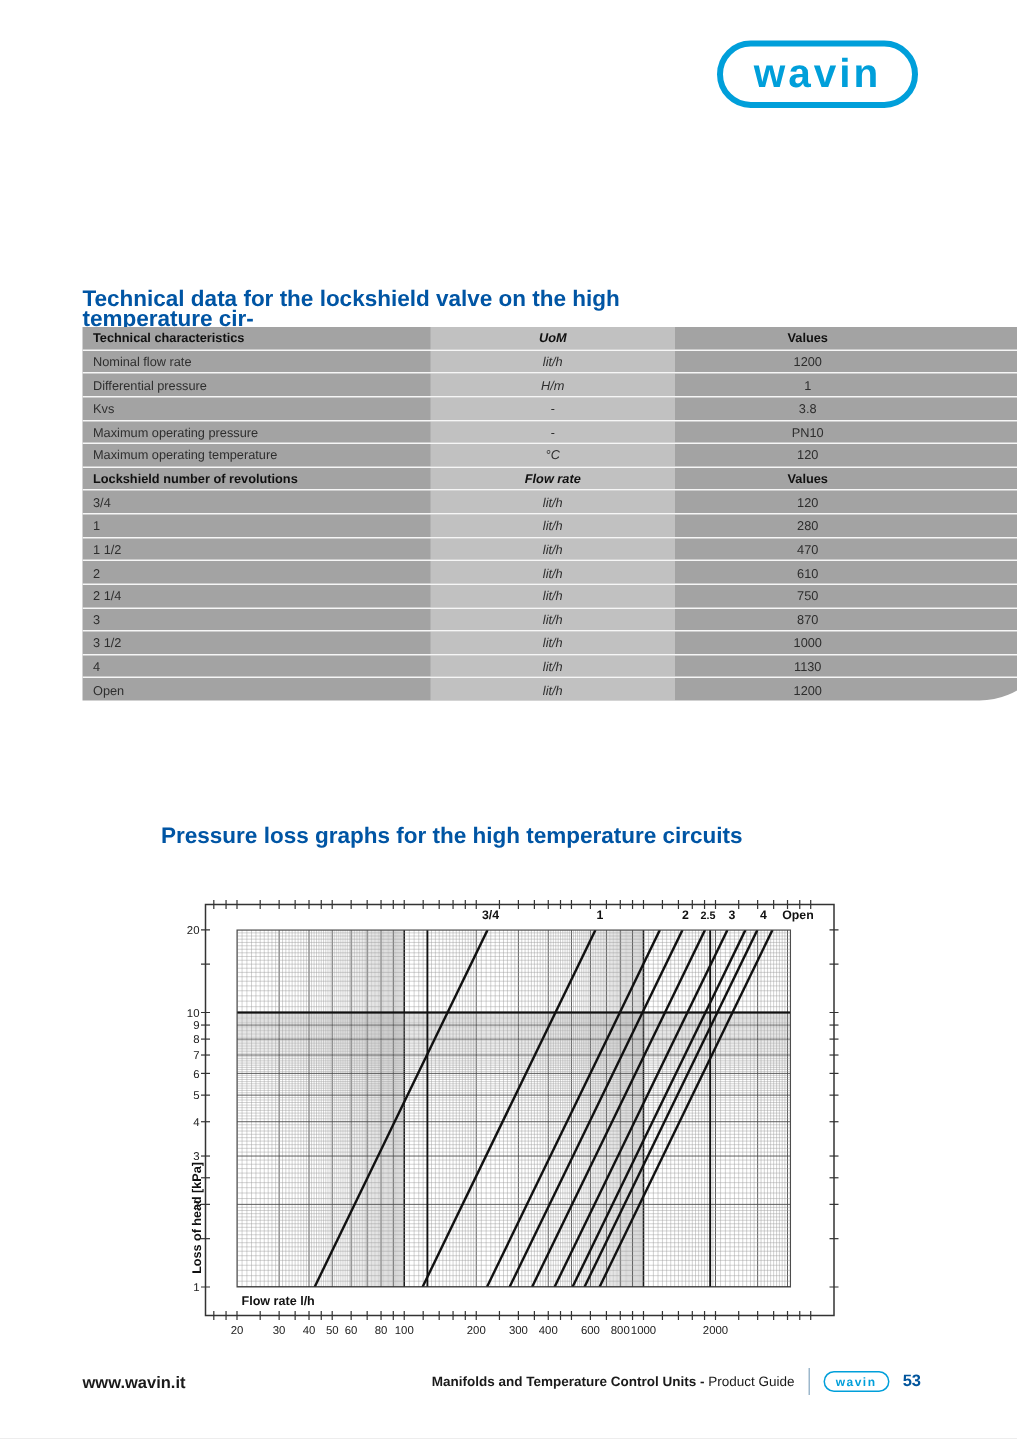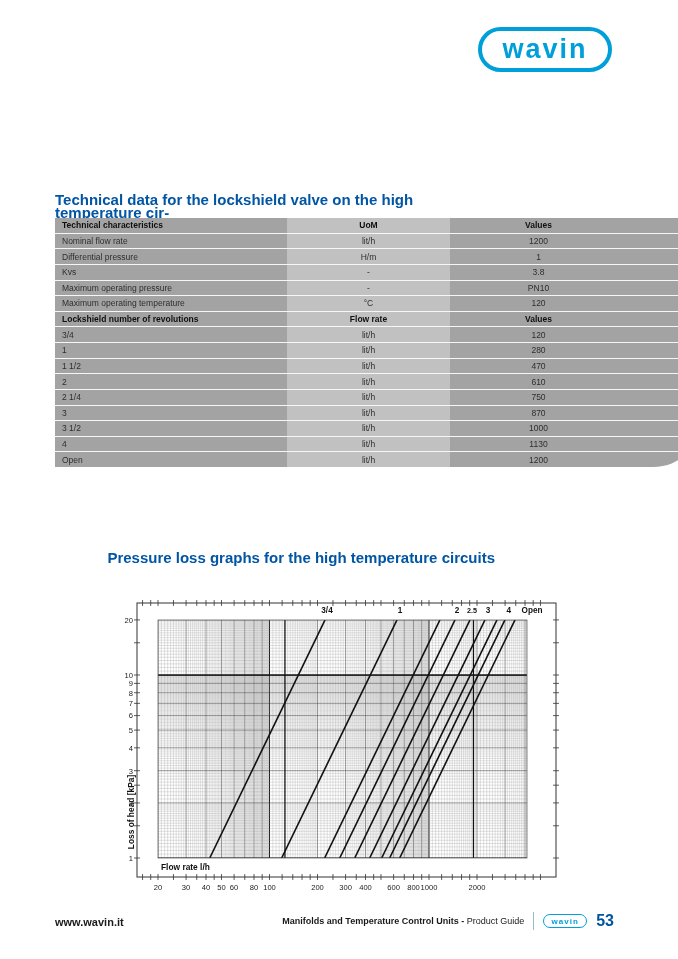--- a/index.html
+++ b/index.html
@@ -28,36 +28,36 @@
     display:flex;flex-direction:column;overflow:hidden;
   }
   .t-row{
     flex:1;display:flex;align-items:center;
     border-bottom:1px solid rgba(255,255,255,.9);
     font-size:8.5px;color:#2e2e2e;
   }
   .t-row:last-child{border-bottom:none;}
   .t-row.hdr{font-weight:bold;color:#101010;}
   .c1{width:232px;padding-left:7px;box-sizing:border-box;text-align:left;}
-  .c2{width:163px;text-align:left;background:rgba(255,255,255,.33);align-self:stretch;display:flex;align-items:center;justify-content:center;}
+  .c2{width:163px;text-align:left;background:rgba(255,255,255,.33);align-self:stretch;display:flex;align-items:center;justify-content:center;font-style:italic;}
   .c3{width:177px;text-align:center;}
   
   .chart{position:absolute;left:100px;top:595px;width:470px;height:310px;}
   
   .footer-url{position:absolute;left:55px;top:916px;font-size:11px;font-weight:bold;color:#1a1a1a;}
   .footer-right{position:absolute;right:64px;top:912px;display:flex;align-items:center;gap:9px;}
   .footer-doc{font-size:9px;color:#1a1a1a;white-space:nowrap;}
   .footer-doc b{font-weight:bold;}
   .footer-divider{width:1px;height:18px;background:#9db8cc;}
   .badge{
     width:44px;height:14px;border:1.5px solid #009fda;border-radius:8px;box-sizing:border-box;
     display:flex;align-items:center;justify-content:center;
     color:#009fda;font-size:8px;font-weight:bold;letter-spacing:1px;
   }
-  .pagenum{font-size:16px;font-weight:bold;color:#00549c;}
+  .pagenum{font-size:11px;font-weight:bold;color:#00549c;}
 </style>
 </head>
 <body>
 
 <div class="page">
 
   <div class="logo">
     <span>wavin</span>
   </div>
 

